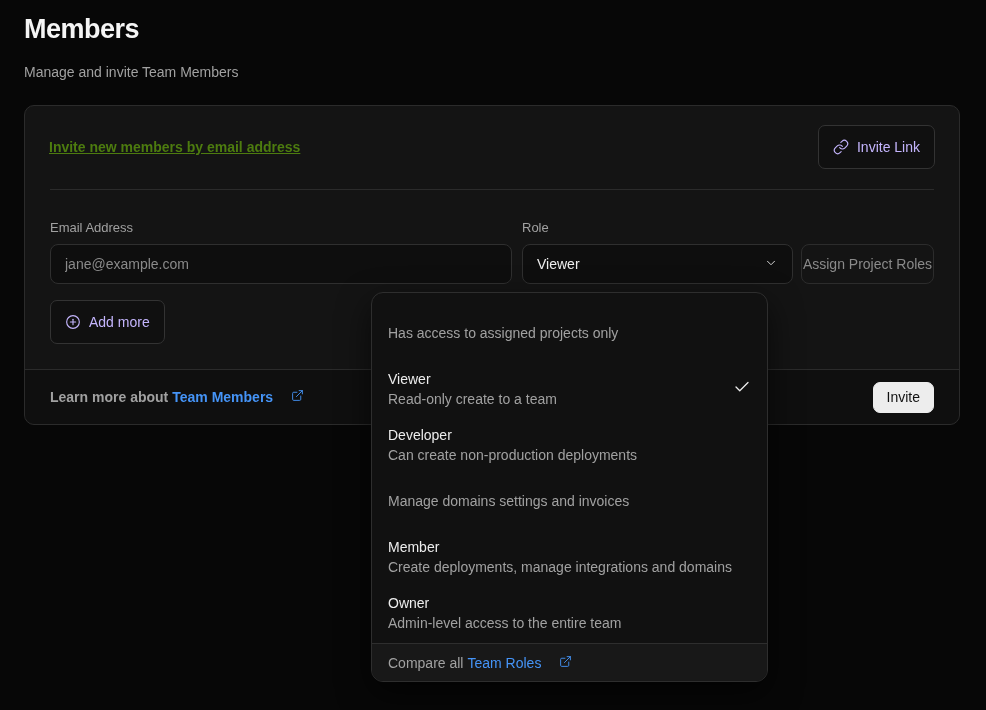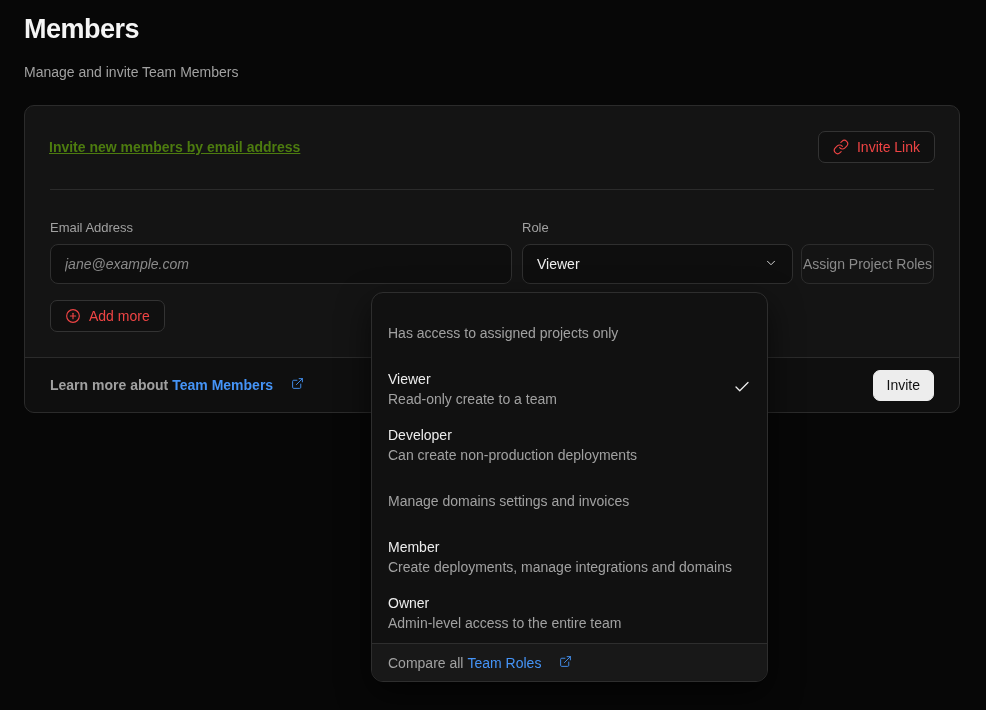--- a/index.html
+++ b/index.html
@@ -49,27 +49,27 @@
   .divider.inset { margin: 25px 25px 0 25px; }
   .divider.full { margin-top: 25px; }
 
   
   .btn {
     display: inline-flex;
     align-items: center;
     gap: 8px;
     border: 1px solid #333333;
     background: #101010;
-    color: #ef4444;
+    color: #c4b5fd;
     border-radius: 7px;
     font-size: 14px;
     font-family: inherit;
     cursor: pointer;
     padding: 0 14px;
-    height: 32px;
+    height: 44px;
     white-space: nowrap;
   }
   .btn .icon { display: inline-flex; align-items: center; }
   .btn.tall { height: 40px; border-radius: 8px; }
   .btn.disabled { color: #8a8a8a; border-color: #2c2c2c; background: transparent; }
   .btn.primary {
     background: #ededed;
     color: #111111;
     border-color: #ededed;
     border-radius: 7px;
@@ -95,21 +95,20 @@
     width: 100%;
     height: 40px;
     background: #0e0e0e;
     border: 1px solid #2f2f2f;
     border-radius: 8px;
     color: #ededed;
     font-size: 14px;
     font-family: inherit;
     padding: 0 14px;
     outline: none;
-    font-style: italic;
   }
   .email-input::placeholder { color: #8a8a8a; }
   .role-col { flex: 0 0 auto; }
   .role-row { display: flex; gap: 8px; }
   .role-select {
     width: 271px;
     height: 40px;
     background: #0e0e0e;
     border: 1px solid #2f2f2f;
     border-radius: 8px;

